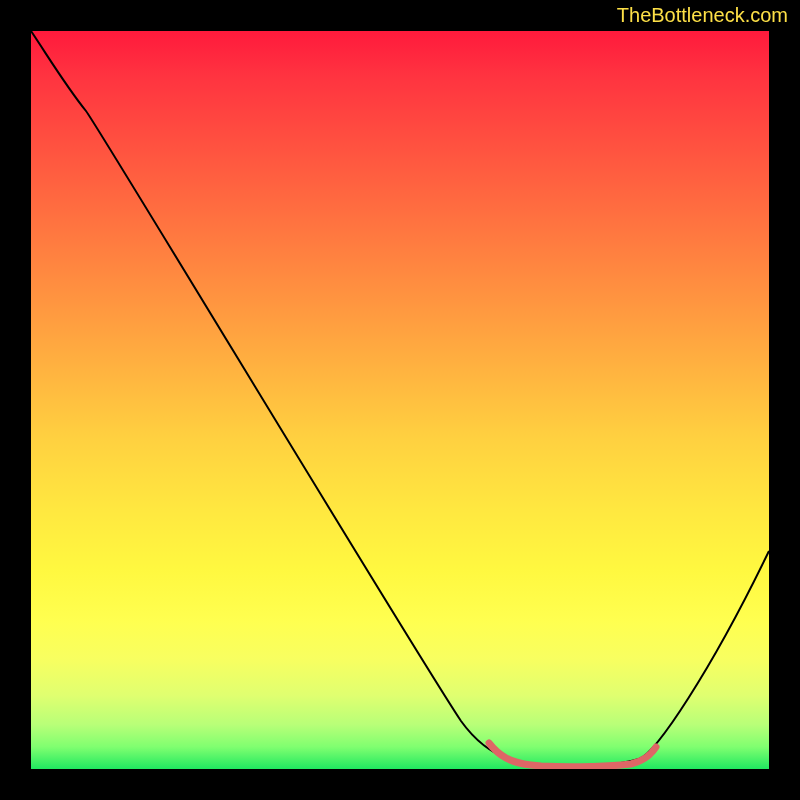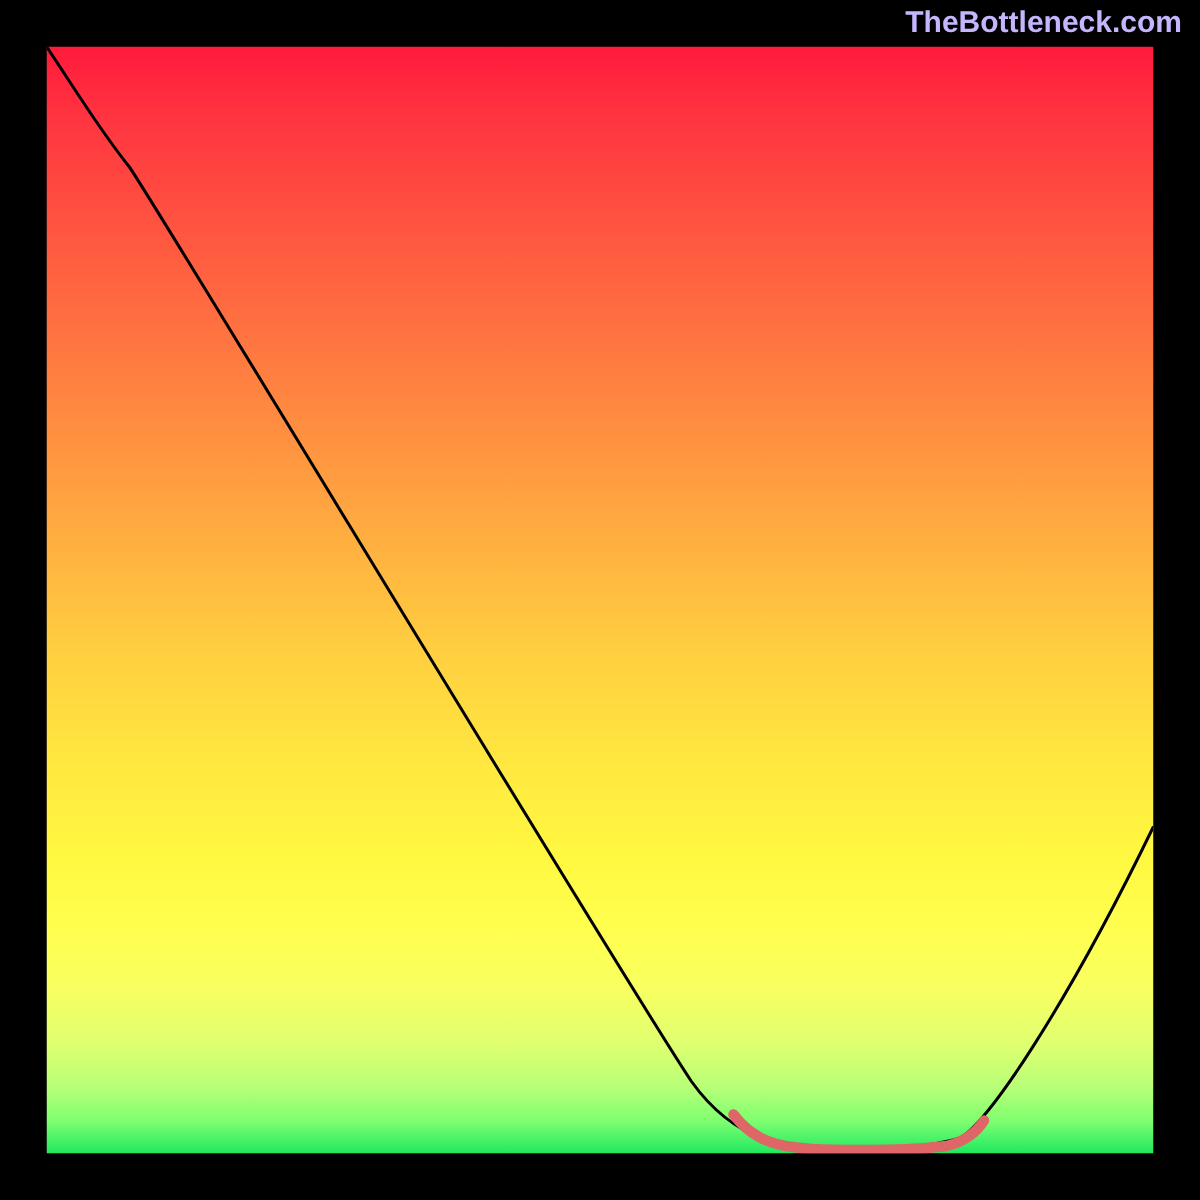--- a/index.html
+++ b/index.html
@@ -8,23 +8,23 @@
     height: 800px;
     background: #000;
     position: relative;
     font-family: Arial, sans-serif;
     overflow: hidden;
   }
   .watermark {
     position: absolute;
     top: 4px;
     right: 12px;
-    color: #c4b5fd;
+    color: #fde047;
     font-size: 20px;
-    font-weight: bold;
+    font-weight: normal;
     z-index: 10;
   }
   .plot-area {
     position: absolute;
     left: 31px;
     top: 31px;
     width: 738px;
     height: 738px;
     overflow: hidden;
   }

